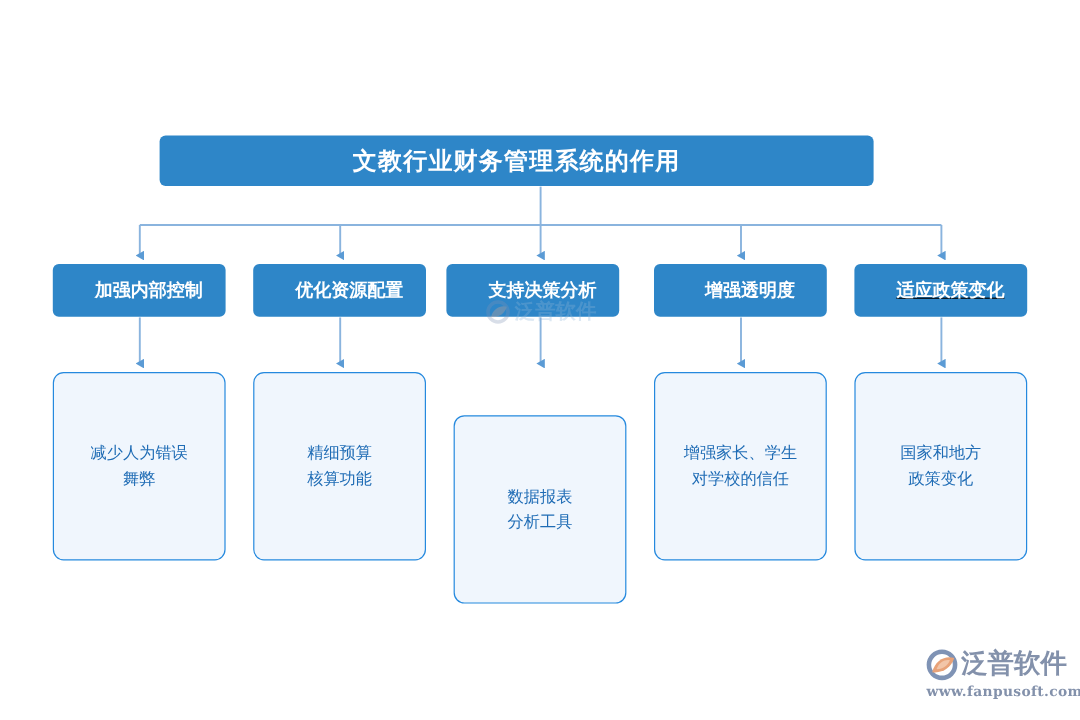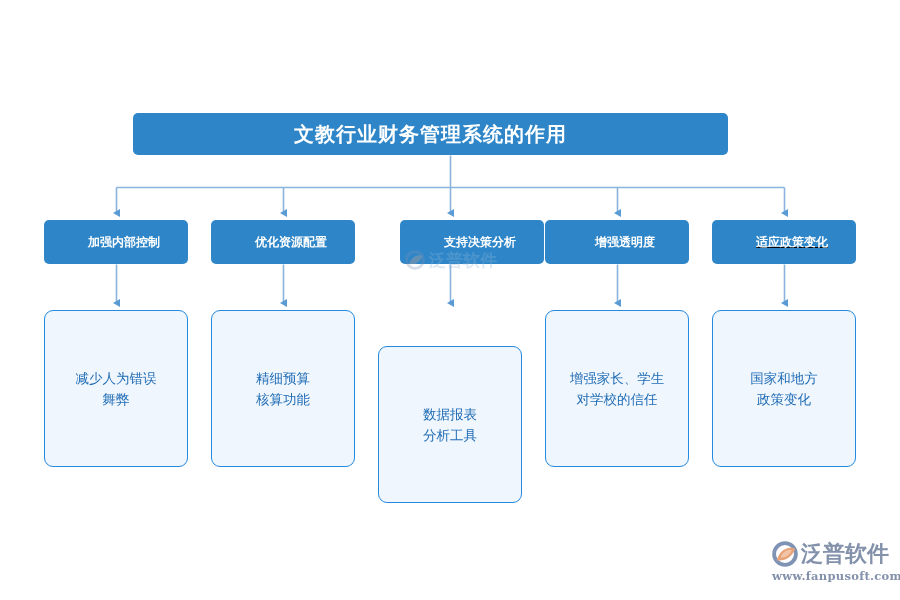--- a/index.html
+++ b/index.html
@@ -59,21 +59,21 @@
     height: 44px;
     background: #2e86c8;
     border-radius: 5px;
     display: flex;
     align-items: center;
     justify-content: center;
     box-sizing: border-box;
   }
   .l2-text {
     color: #ffffff;
-    font-size: 12px;
+    font-size: 15px;
     font-weight: bold;
     line-height: 1;
     white-space: nowrap;
     margin-left: 16px;
   }
 
   
   .l3-box {
     position: absolute;
     top: 310px;
@@ -196,21 +196,21 @@
   <div class="title-box">
     <span class="title-text">文教行业财务管理系统的作用</span>
   </div>
 
   <div class="l2-box" style="left:44px;">
     <span class="l2-text">加强内部控制</span>
   </div>
   <div class="l2-box" style="left:211px;">
     <span class="l2-text">优化资源配置</span>
   </div>
-  <div class="l2-box" style="left:400px;">
+  <div class="l2-box" style="left:372px;">
     <span class="l2-text">支持决策分析</span>
   </div>
   <div class="l2-box" style="left:545px;">
     <span class="l2-text">增强透明度</span>
   </div>
   <div class="l2-box" style="left:712px;text-decoration:underline;">
     <span class="l2-text">适应政策变化</span>
   </div>
 
   <div class="l3-box" style="left:44px;justify-content:center;">

